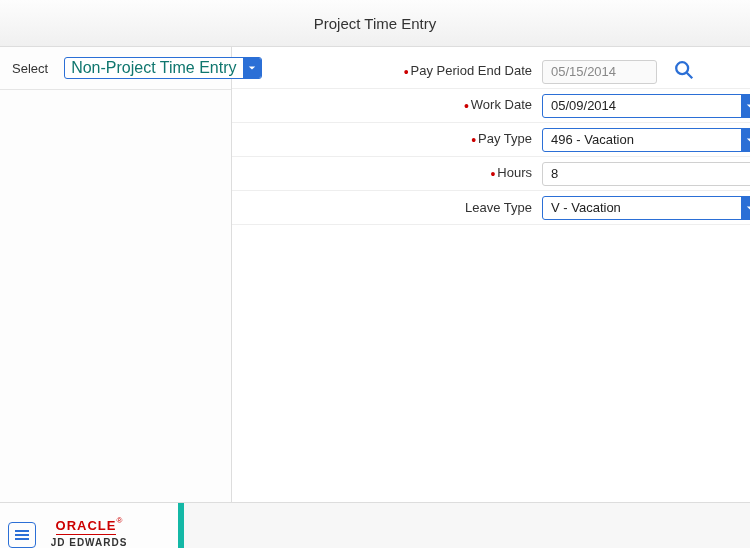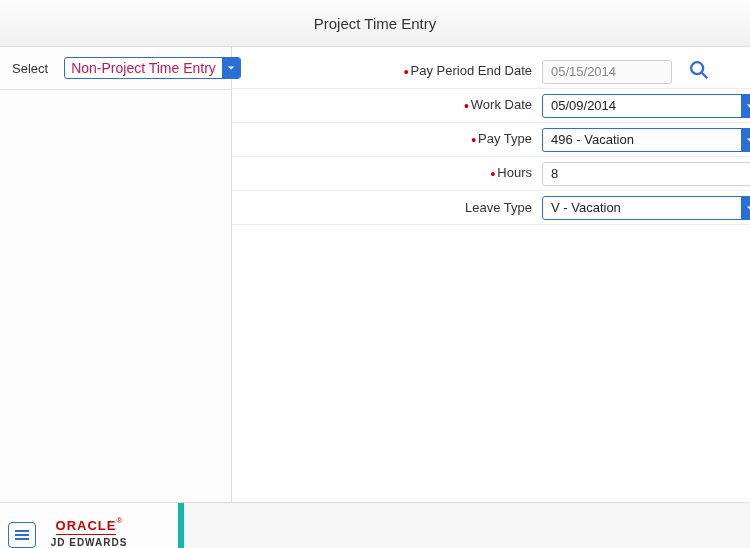--- a/index.html
+++ b/index.html
@@ -10,36 +10,36 @@
     .header-title { font-size: 15px; color: #333; }
     .header-link { position: absolute; right: 12px; color: #0a7cff; font-size: 14px; cursor: pointer; }
 
     .content { flex: 1; display: flex; background: #f7f7f7; }
 
     .left-panel { width: 232px; border-right: 1px solid #ddd; background: #fdfdfd; }
     .left-row { padding: 10px 10px 10px 12px; display: flex; align-items: center; gap: 16px; border-bottom: 1px solid #e5e5e5; }
     .left-label { font-size: 13px; color: #333; }
 
     .select-box { flex: 1; height: 22px; border: 1px solid #2b6fd6; border-radius: 3px; display: flex; align-items: center; background: #fff; position: relative; cursor: pointer; }
-    .select-box .val { flex: 1; padding: 0 6px; font-size: 14px; color: #be185d; white-space: nowrap; overflow: hidden; }
+    .select-box .val { flex: 1; padding: 0 6px; font-size: 16px; color: #0f766e; white-space: nowrap; overflow: hidden; }
     .select-box .caret, .select-wide .caret { width: 18px; height: 100%; background: #2b6fd6; display: flex; align-items: center; justify-content: center; border-top-right-radius: 2px; border-bottom-right-radius: 2px; }
     .caret svg { width: 8px; height: 8px; }
 
     .right-panel { flex: 1; background: #fff; }
     .form-row { display: flex; align-items: center; height: 34px; border-bottom: 1px solid #eee; padding: 0 14px 0 0; }
     .form-row:first-child { border-top: none; padding-top: 8px; height: 42px; }
     .form-label { width: 310px; text-align: right; font-size: 13px; color: #333; padding-right: 10px; }
     .req { color: #cc0000; font-size: 14px; vertical-align: middle; margin-right: 2px; }
 
     .select-wide { flex: 0 0 218px; height: 24px; border: 1px solid #2b6fd6; border-radius: 3px; display: flex; align-items: center; background: #fff; cursor: pointer; }
     .select-wide .val { flex: 1; padding: 0 8px; font-size: 13px; color: #222; }
 
     .text-input { height: 24px; border: 1px solid #d0d0d0; border-radius: 3px; padding: 0 8px; font-size: 13px; background: #fafafa; color: #888; }
     .text-input.active { background: #fff; color: #222; width: 218px; }
-    .text-input.disabled { width: 130px; }
+    .text-input.disabled { width: 115px; }
 
     .search-icon { margin-left: 16px; color: #2b6fd6; cursor: pointer; }
     .search-icon svg { width: 22px; height: 22px; }
 
     .footer { height: 46px; display: flex; border-top: 1px solid #ddd; }
     .footer-left { width: 184px; border-right: 6px solid #14b8a6; display: flex; align-items: flex-end; justify-content: center; gap: 12px; background: #fdfdfd; position: relative; }
     .menu-btn { position: absolute; left: 8px; width: 28px; height: 26px; border: 1.5px solid #2b6fd6; border-radius: 4px; display: flex; align-items: center; justify-content: center; cursor: pointer; }
     .menu-btn svg { width: 16px; height: 12px; }
     .brand { text-align: center; }
     .brand-top { color: #c00; font-weight: bold; font-size: 13px; letter-spacing: 1px; border-bottom: 1.5px solid #c00; padding-bottom: 1px; display: inline-block; }

